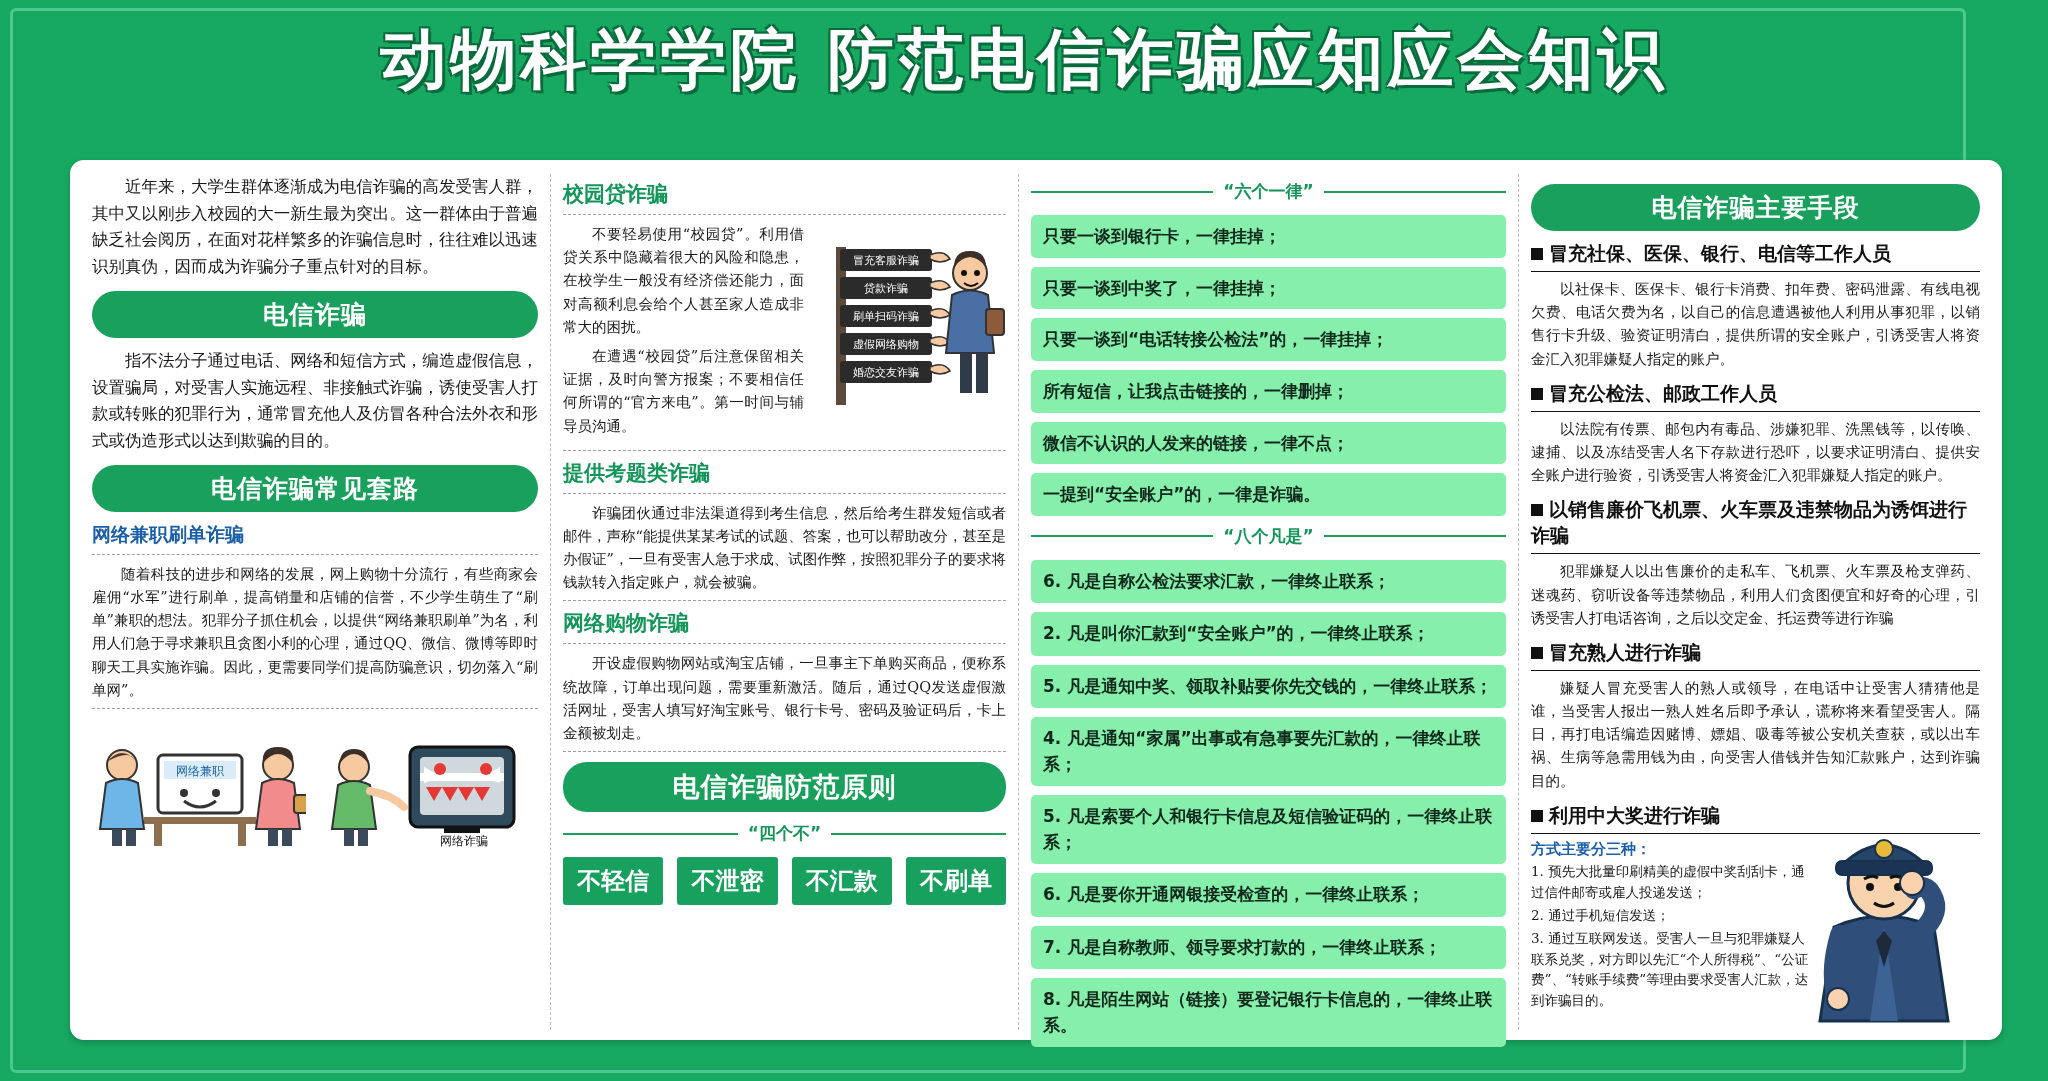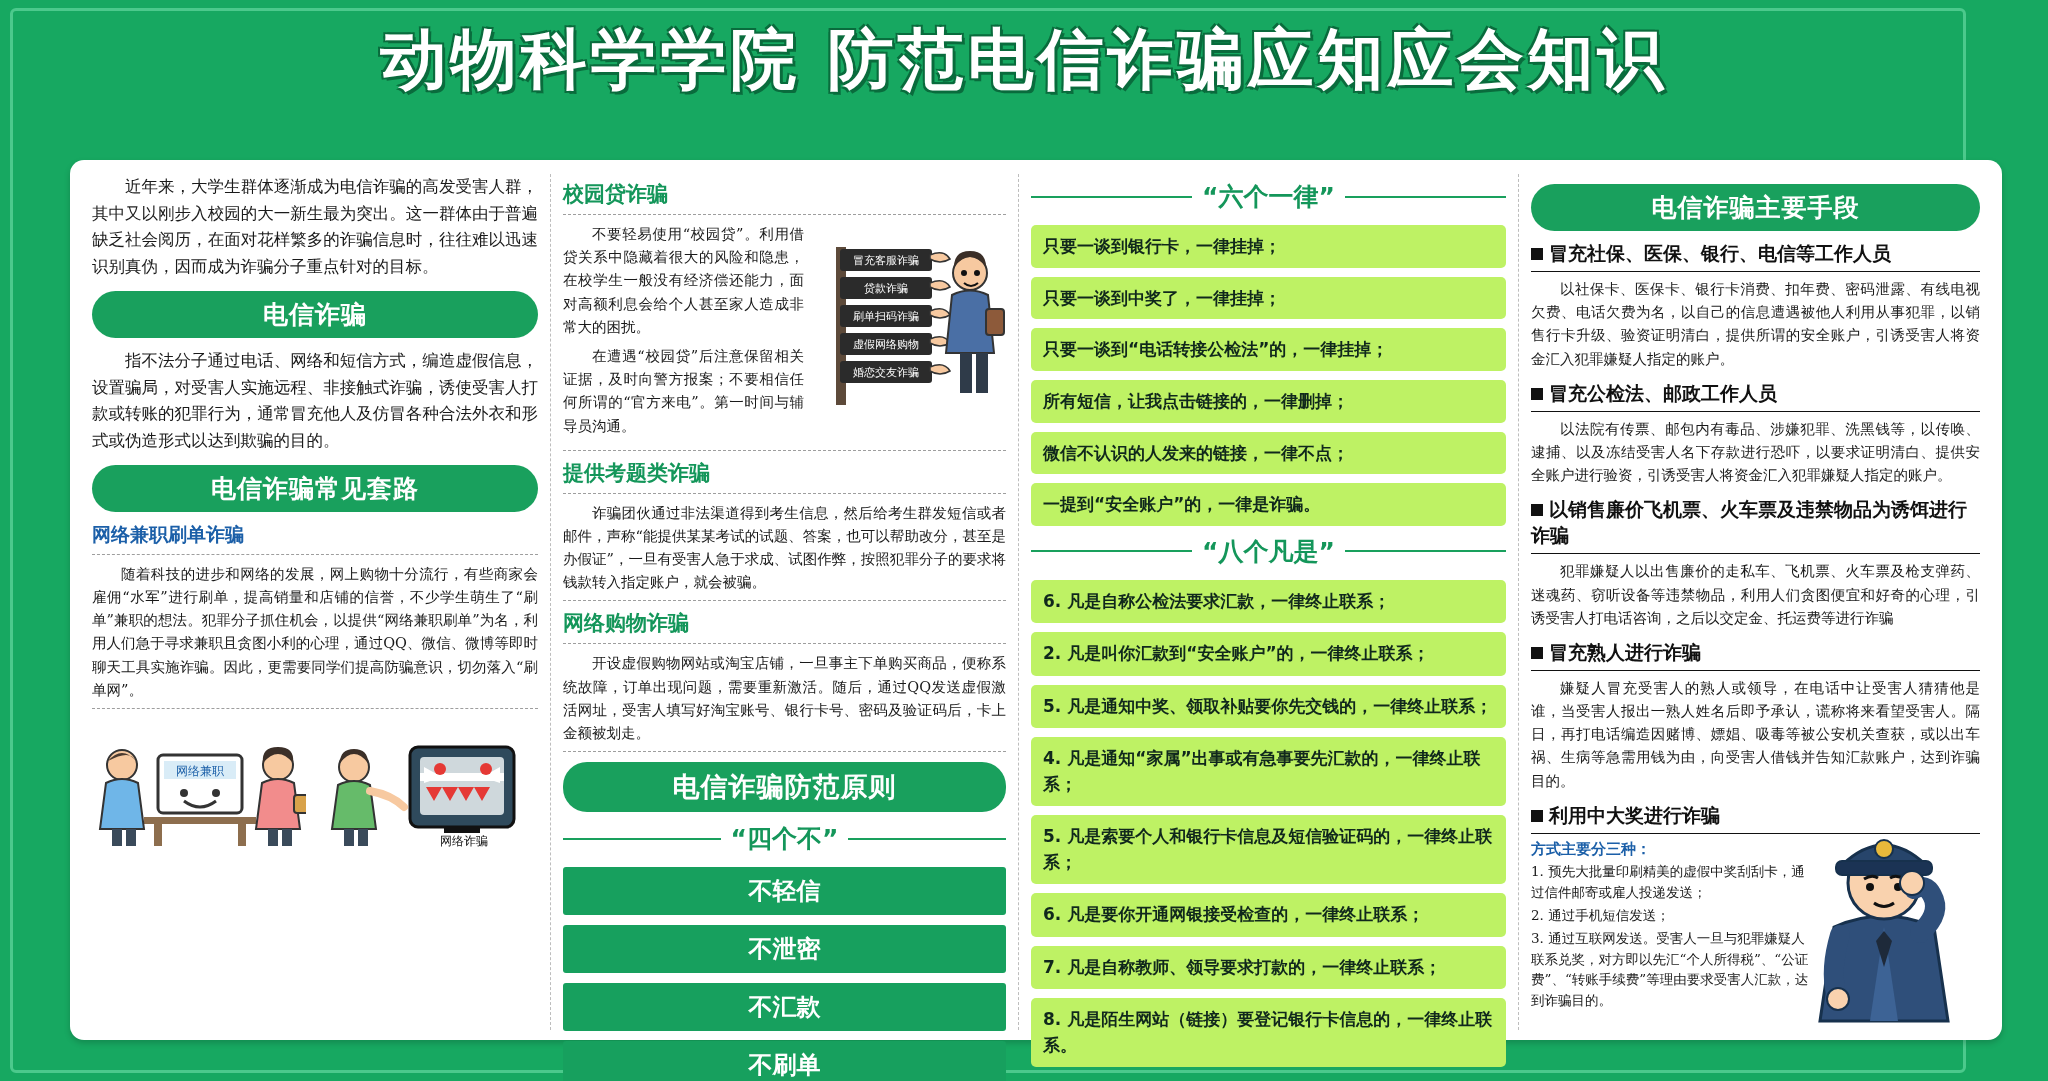--- a/index.html
+++ b/index.html
@@ -58,40 +58,40 @@
   .sub-blue{
     color:#1b5fa8;font-size:19px;font-weight:bold;margin:6px 0 4px 0;
     font-family:"DejaVu Sans","Liberation Sans",sans-serif;
   }
   .dashline{border-top:1px dashed #9e9e9e;margin:6px 0 8px 0;height:0;}
 
   
   .rule-head{display:flex;align-items:center;gap:10px;margin:6px 0 12px 0;}
   .rule-head .ln{flex:1;height:2px;background:#19a05d;}
   .rule-head .tx{
-    color:#14965a;font-size:25px;font-weight:bold;white-space:nowrap;
+    color:#14965a;font-size:17px;font-weight:bold;white-space:nowrap;
     font-family:"DejaVu Sans","Liberation Sans",sans-serif;
   }
 
   .item{
-    background:#bef264;border-radius:5px;color:#10281c;
+    background:#86efac;border-radius:5px;color:#10281c;
     font-size:17px;font-weight:bold;padding:9px 12px;margin-bottom:9px;
     line-height:1.45;
     font-family:"DejaVu Sans","Liberation Sans",sans-serif;
   }
   .item.l2{line-height:1.5;}
 
   .sq-head{
     font-size:19px;font-weight:bold;color:#111;margin:10px 0 4px 0;
     font-family:"DejaVu Sans","Liberation Sans",sans-serif;
   }
   .sq-head .sq{display:inline-block;width:12px;height:12px;background:#111;margin-right:6px;}
   .uline{border-bottom:1px solid #111;height:0;margin:3px 0 6px 0;}
 
-  .grid4{display:grid;grid-template-columns:1fr;gap:10px 14px;margin-top:8px;}
+  .grid4{display:grid;grid-template-columns:1fr 1fr 1fr 1fr;gap:10px 14px;margin-top:8px;}
   .cell{
     background:#17a05e;color:#fff;text-align:center;font-size:24px;font-weight:bold;
     padding:8px 0;border-radius:3px;
     font-family:"DejaVu Sans","Liberation Sans",sans-serif;
   }
 
   
   .illus-row{display:flex;gap:8px;margin-top:12px;align-items:flex-end;}
   .ill{position:relative;width:214px;height:128px;}
   .ill svg{display:block;}

